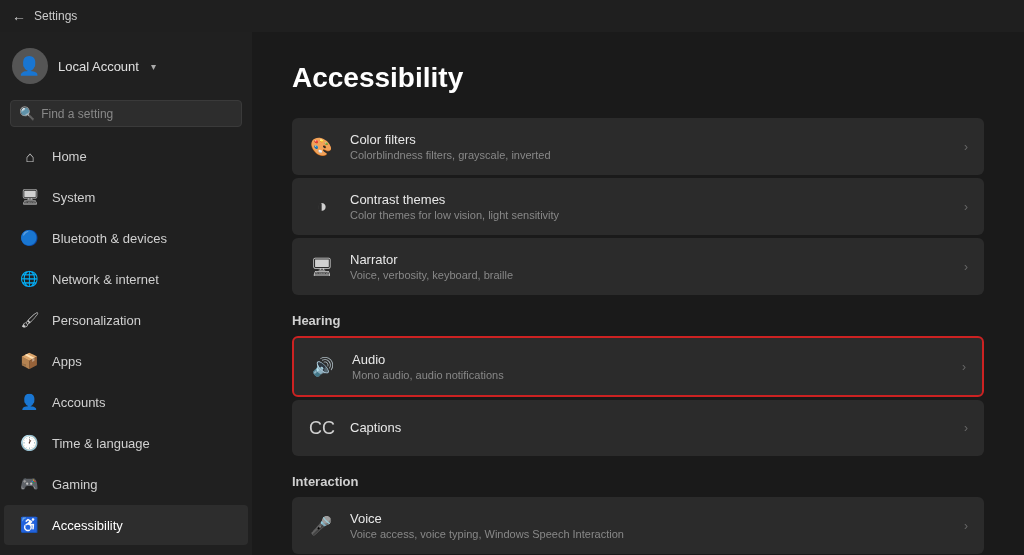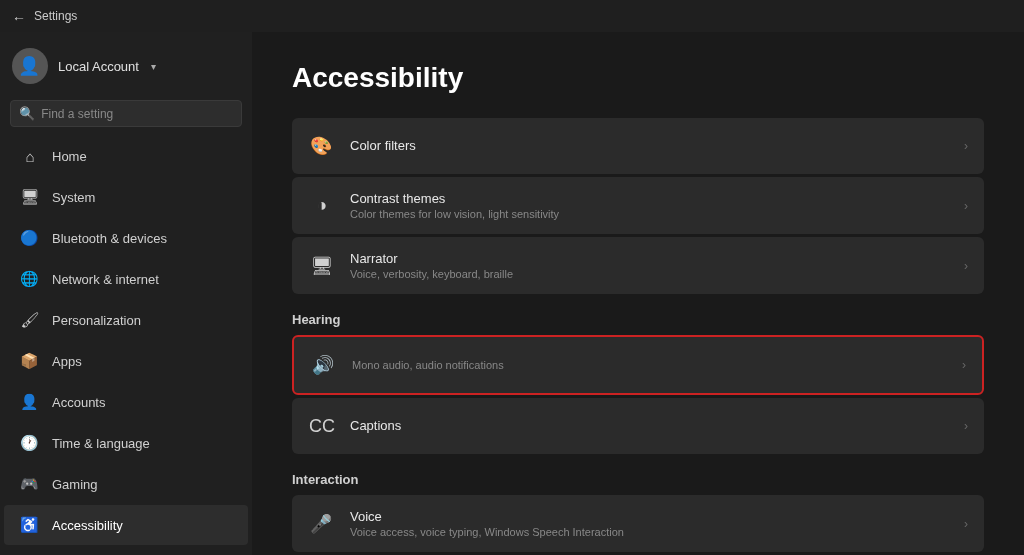--- a/index.html
+++ b/index.html
@@ -276,20 +276,21 @@
       </div>
   </div>
 
   <div class="main-content">
     <div class="page-title">Accessibility</div>
     <div id="sections-container">
         <div class="settings-item">
           <div class="item-icon">🎨</div>
           <div class="item-text">
             <div class="item-title">Color filters</div>
+            <div class="item-desc">Colorblindness filters, grayscale, inverted</div>
           </div>
           <span class="item-chevron">›</span>
         </div>
         <div class="settings-item">
           <div class="item-icon">◑</div>
           <div class="item-text">
             <div class="item-title">Contrast themes</div>
             <div class="item-desc">Color themes for low vision, light sensitivity</div>
           </div>
           <span class="item-chevron">›</span>
@@ -299,20 +300,21 @@
           <div class="item-text">
             <div class="item-title">Narrator</div>
             <div class="item-desc">Voice, verbosity, keyboard, braille</div>
           </div>
           <span class="item-chevron">›</span>
         </div>
         <div class="section-heading">Hearing</div>
         <div class="settings-item highlighted">
           <div class="item-icon">🔊</div>
           <div class="item-text">
+            <div class="item-title">Audio</div>
             <div class="item-desc">Mono audio, audio notifications</div>
           </div>
           <span class="item-chevron">›</span>
         </div>
         <div class="settings-item">
           <div class="item-icon">CC</div>
           <div class="item-text">
             <div class="item-title">Captions</div>
           </div>
           <span class="item-chevron">›</span>

